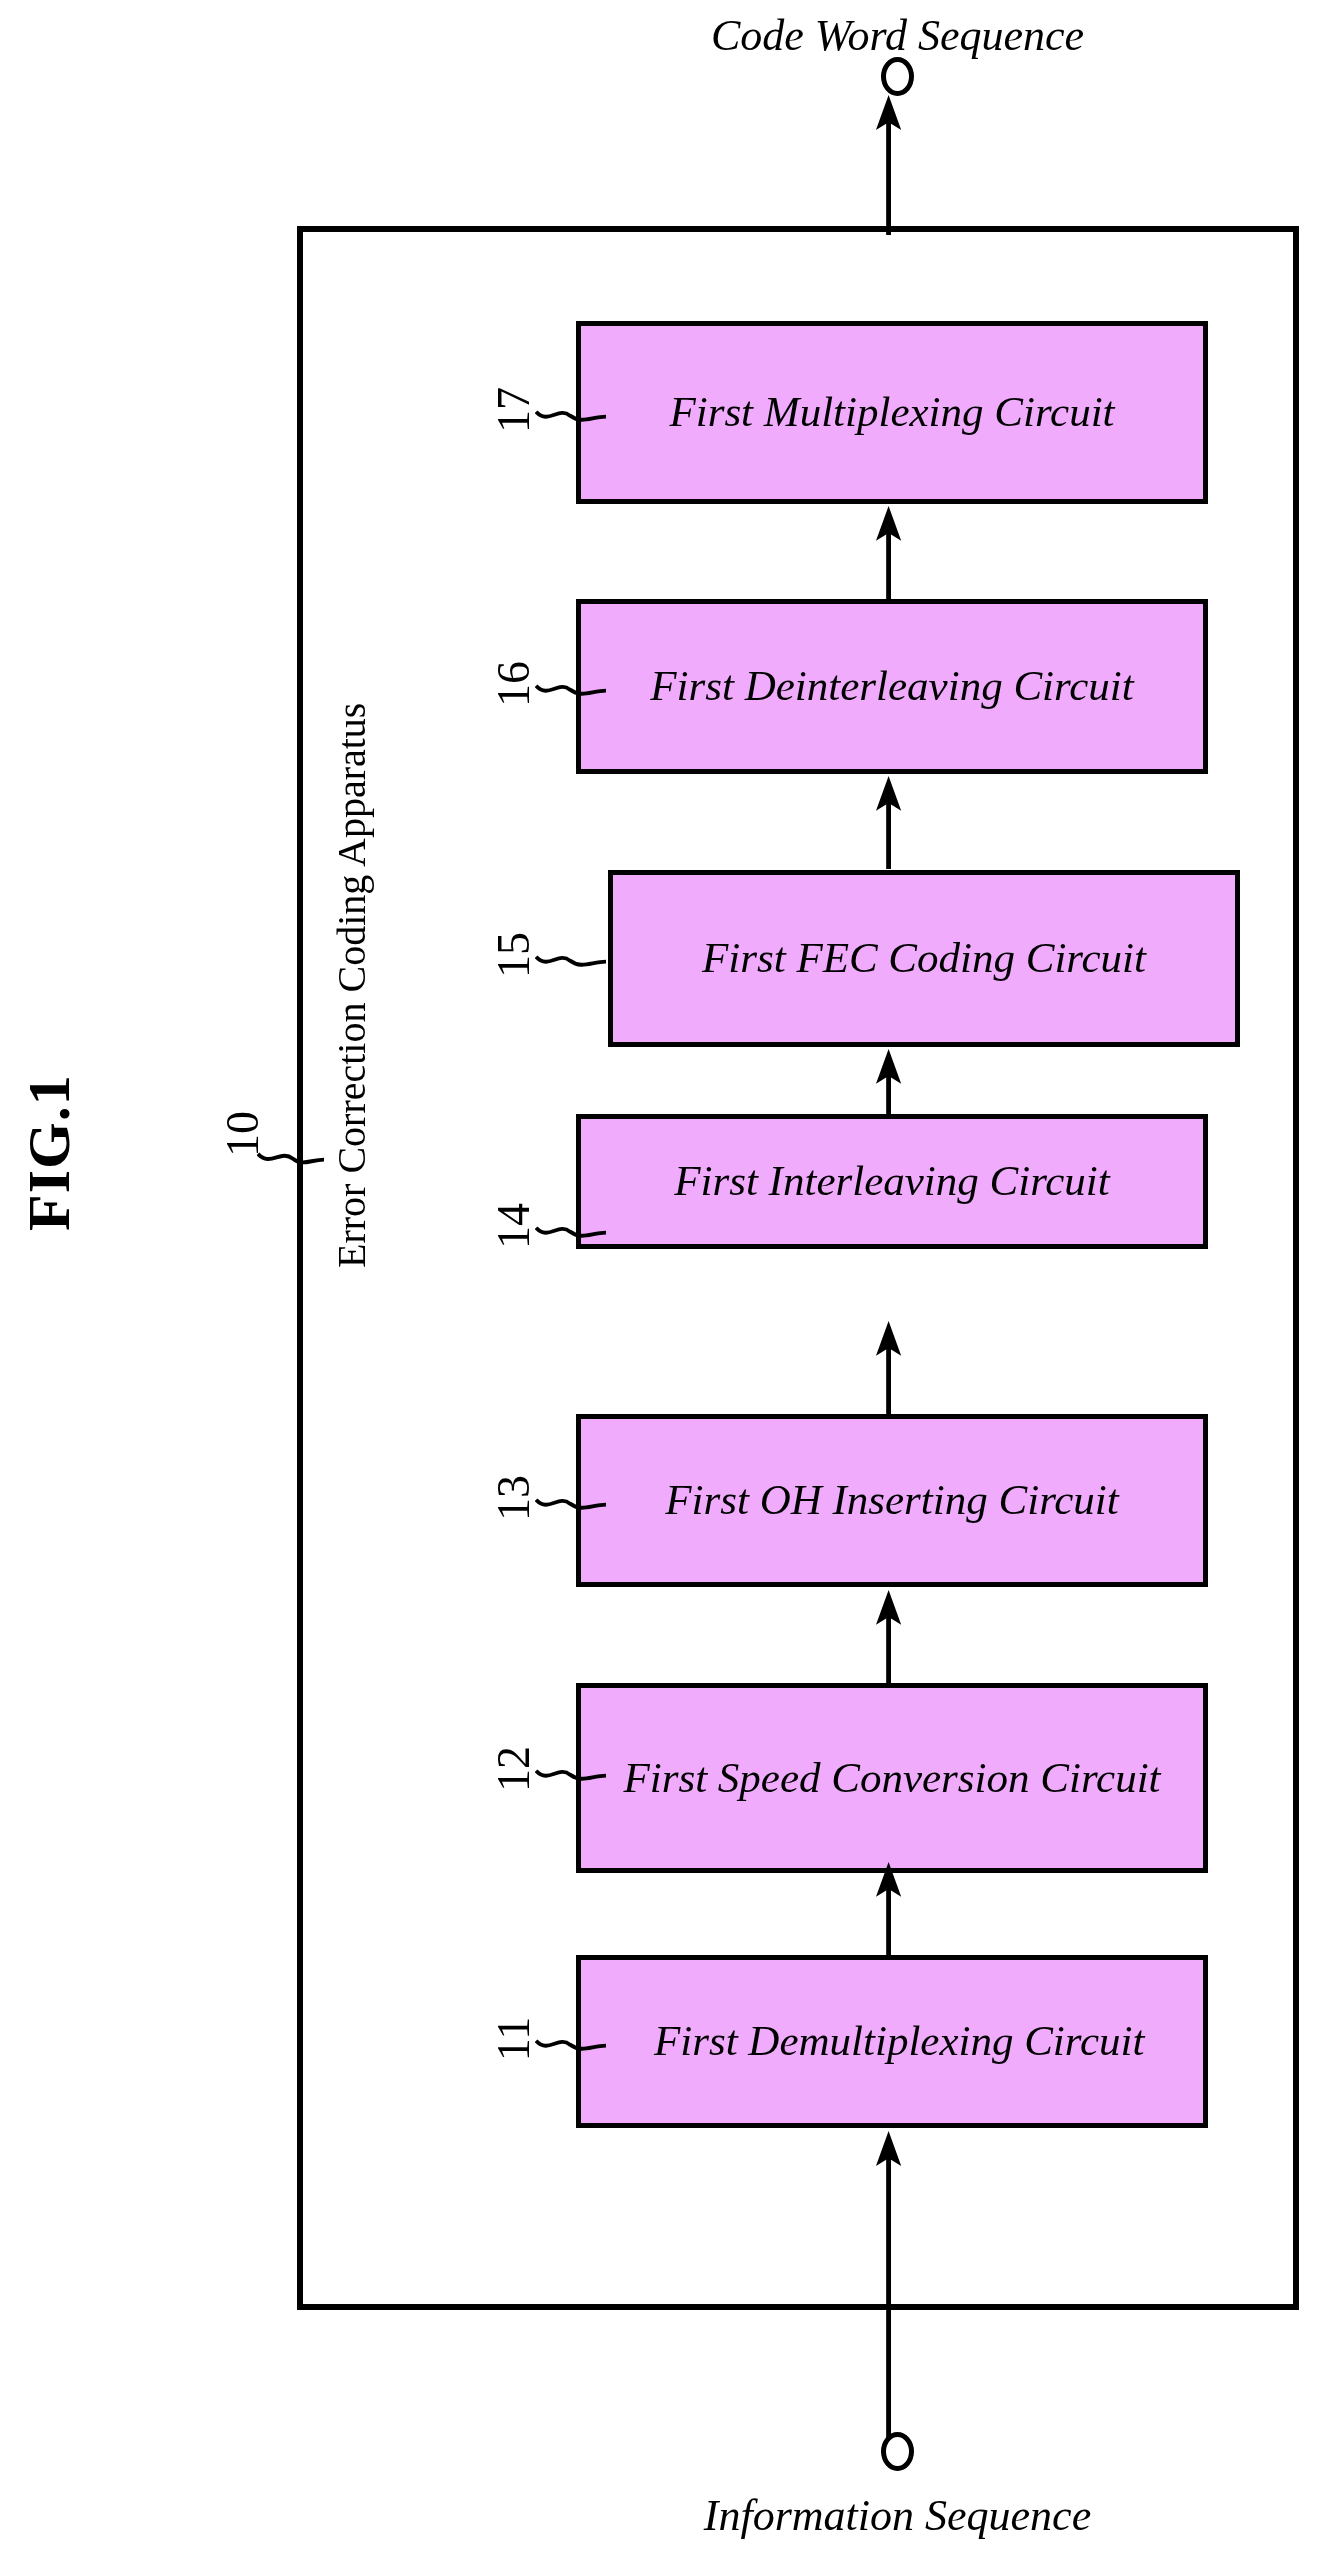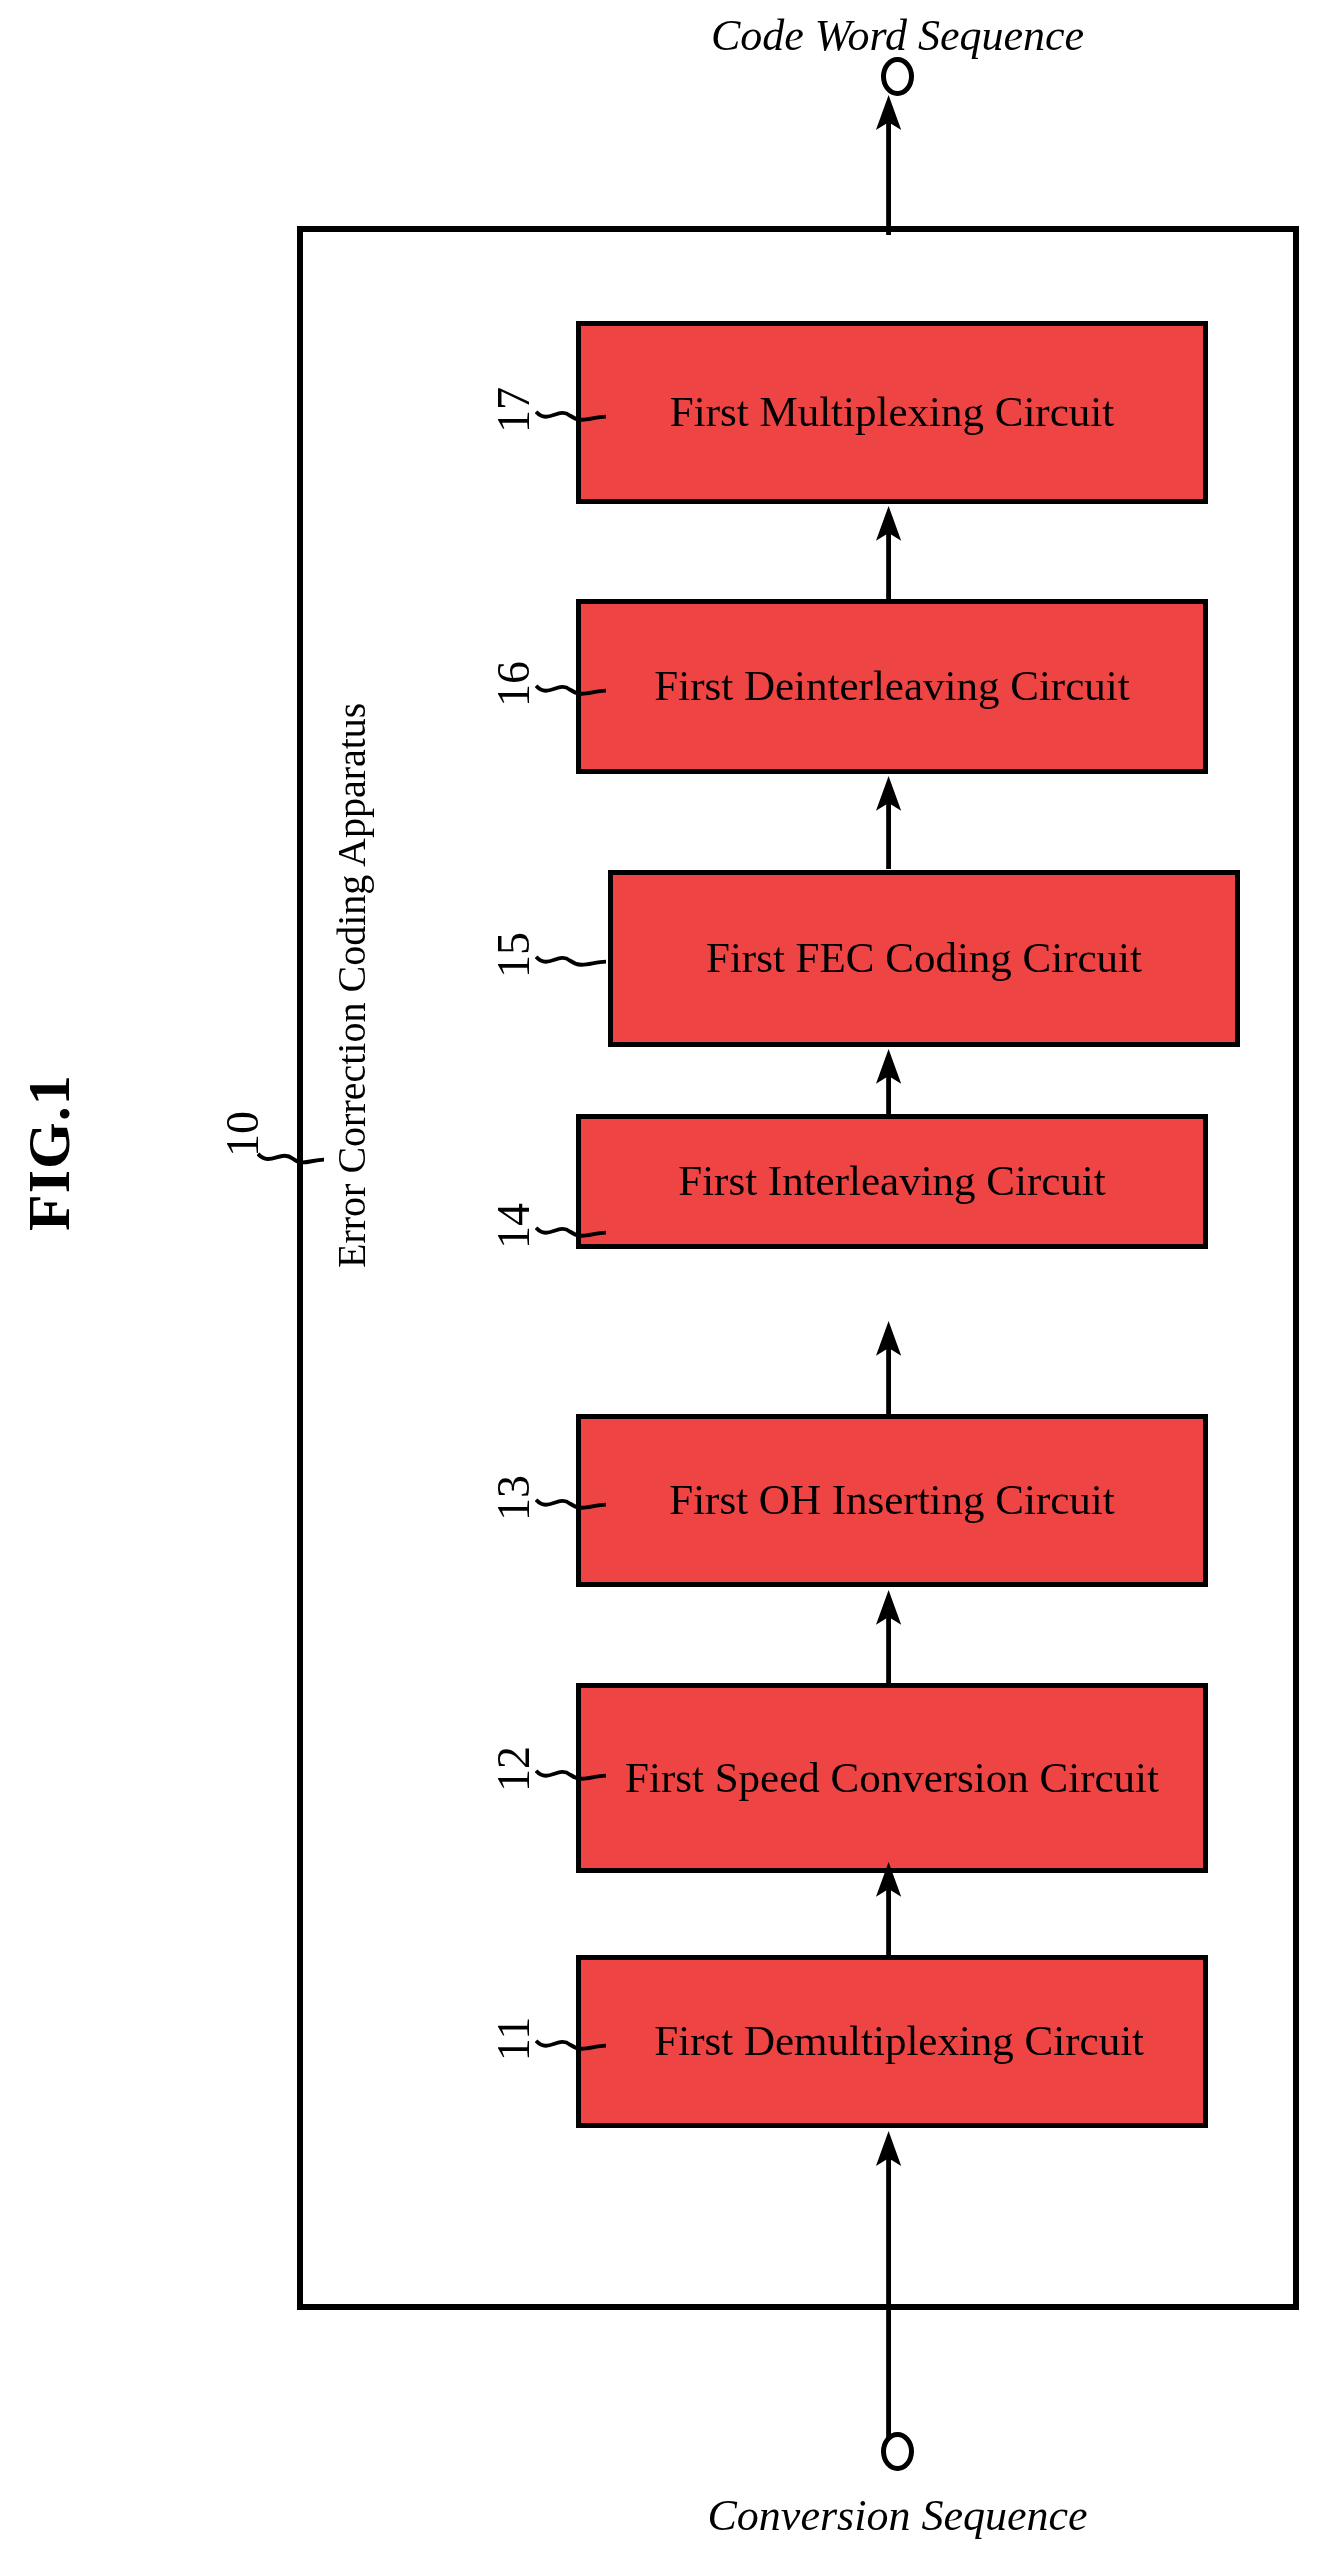--- a/index.html
+++ b/index.html
@@ -94,28 +94,29 @@
     text-align: left;
   }
 
   
   .block {
     position: absolute;
     left: 576px;
     width: 632px;
     border: 5.8px solid #000000;
     box-sizing: border-box;
-    background: #ef4444;
+    background: #f0abfc;
     display: flex;
     align-items: center;
     justify-content: center;
     text-align: center;
     font-size: 43px;
     line-height: 1.18;
     padding: 0 13.6px;
+    font-style: italic;
   }
   .block .block-label {
     display: block;
     width: 100%;
   }
 
   
   .block-ref {
     position: absolute;
     width: 117px;
@@ -296,16 +297,16 @@
     </svg>
   </div>
 
   <svg class="connector" style="left:869px; top:2129px;" width="45" height="313" viewBox="0 0 46 322">
     <line x1="20" y1="322" x2="20" y2="22" stroke="#000000" stroke-width="5"></line>
     <polygon points="20,2 7,38 20,30 33,38" fill="#000000"></polygon>
   </svg>
 
   <div class="terminal" style="left:881px; top:2432px;"></div>
 
-  <div class="end-caption" style="left:557px; top:2490px;">Conversion Sequence</div>
+  <div class="end-caption" style="left:557px; top:2490px;">Information Sequence</div>
 
 </div>
 
 
 </body></html>

